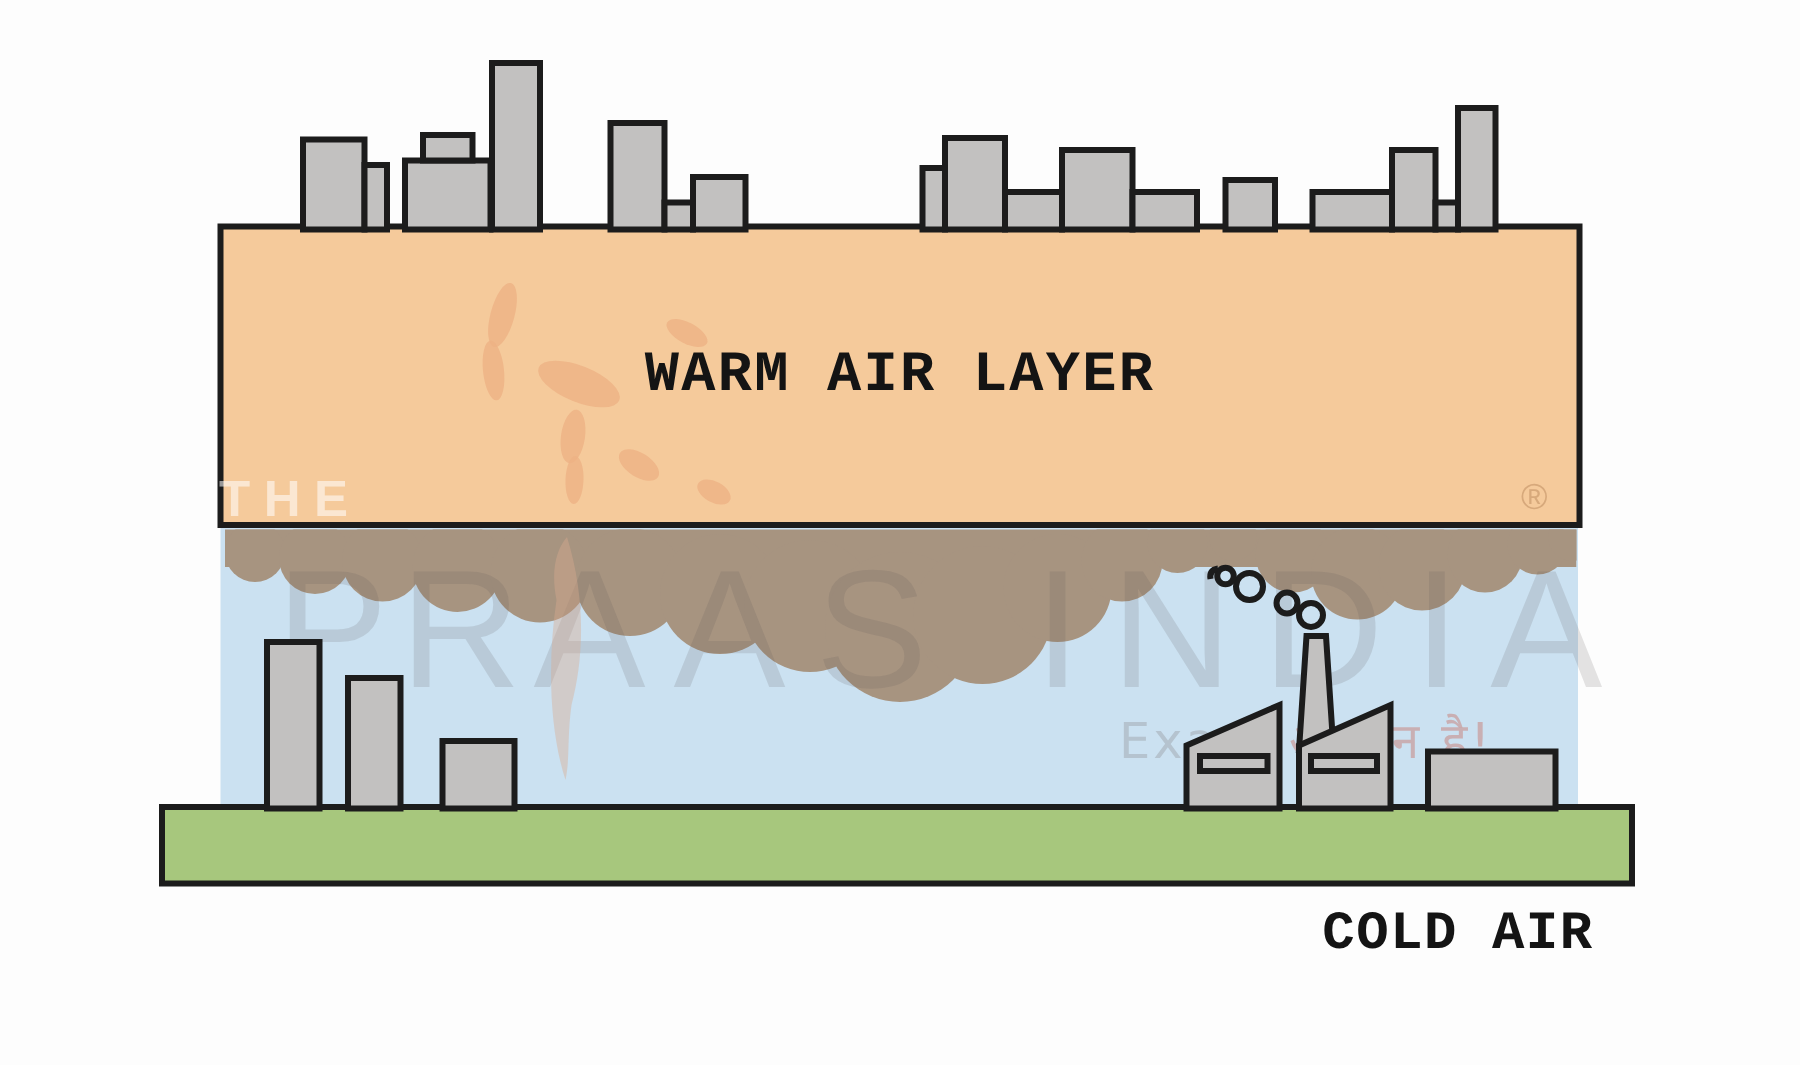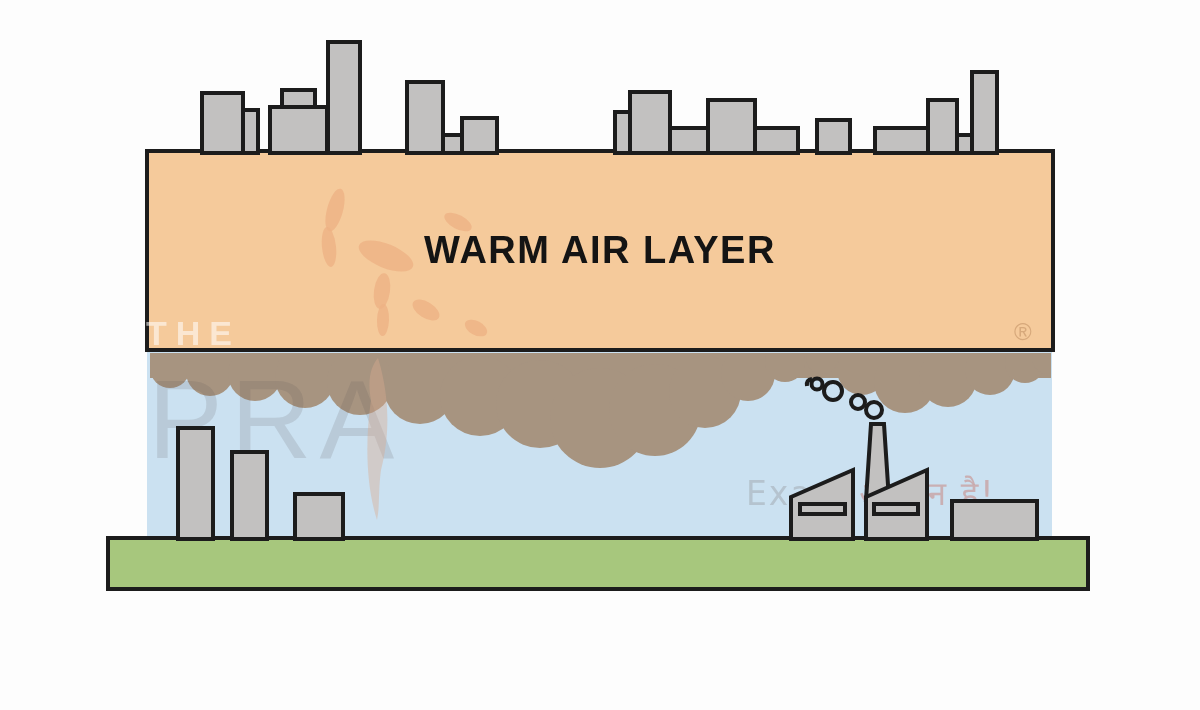--- a/index.html
+++ b/index.html
@@ -14,32 +14,32 @@
   svg.layer{position:absolute;left:0;top:0;width:1200px;height:710px;}
   #bg-layer{z-index:1;} .wm{z-index:2;} #fg-layer{z-index:3;} .label{z-index:4;}
 
   .outlined{stroke:var(--outline_black);stroke-width:4;}
   .bld{fill:var(--building_gray);}
   .cloud-part{fill:var(--smog_cloud);stroke:none;}
   .smoke{fill:none;stroke:var(--outline_black);stroke-width:4;}
   .petal{fill:var(--flame_orange);fill-opacity:.8;stroke:none;}
   .flame-tail{fill:#d9a98e;fill-opacity:.4;stroke:none;}
 
-  .label{position:absolute;font-weight:bold;color:var(--label_text);}
+  .label{position:absolute;font-weight:bold;color:var(--label_text);font-family:Liberation Mono, monospace;}
   .label.warm{left:147px;top:151px;width:906px;height:199px;
     display:flex;align-items:center;justify-content:center;
     font-size:38px;letter-spacing:1.5px;}
   .label.cold{left:872px;top:602px;width:200px;text-align:center;
     font-size:36px;letter-spacing:1px;}
 
   .wm{position:absolute;pointer-events:none;}
   .wm-the{left:146px;top:314px;font-size:34px;letter-spacing:9px;
     color:rgba(255,255,255,0.55);font-weight:700;}
   .wm-brand{top:364px;font-size:112px;line-height:1;font-weight:400;
-    color:rgba(95,90,85,0.16);}
+    color:rgba(95,90,85,0.16);padding-left:36px;}
   .wm-brand-left{left:148px;letter-spacing:8px;}
   .wm-brand-right{left:413px;letter-spacing:20px;}
   .wm-reg{left:1014px;top:318px;font-size:24px;color:rgba(185,135,92,0.5);}
   .wm-tagline{left:746px;top:470px;font-size:33px;letter-spacing:2px;
     color:rgba(150,155,160,0.42);font-family:"DejaVu Sans",sans-serif;}
   .wm-tagline .accent{color:rgba(200,115,105,0.45);}
   #flame-wm{left:0;top:0;width:1200px;height:710px;}
 </style>
 </head>
 <body>
@@ -90,20 +90,21 @@
       <ellipse class="petal" cx="458" cy="222" rx="15" ry="7" transform="rotate(28 458 222)"></ellipse>
       <ellipse class="petal" cx="382" cy="291" rx="8" ry="18" transform="rotate(8 382 291)"></ellipse>
       <ellipse class="petal" cx="426" cy="310" rx="15" ry="8" transform="rotate(32 426 310)"></ellipse>
       <ellipse class="petal" cx="476" cy="328" rx="12" ry="7" transform="rotate(28 476 328)"></ellipse>
       <ellipse class="petal" cx="383" cy="320" rx="6" ry="16" transform="rotate(2 383 320)"></ellipse>
     </g>
   </svg>
 
   <div class="wm wm-the">THE</div>
   <div class="wm wm-brand wm-brand-left">PRA</div>
+  <div class="wm wm-brand wm-brand-right">AS INDIA</div>
   <svg id="flame-wm" class="wm" viewBox="0 0 1200 710">
     <path class="flame-tail" d="M378,358 C391,400 389,440 381,470 C378,492 380,506 377,520
       C366,486 365,440 371,400 C367,380 371,366 378,358 Z"></path>
   </svg>
   <div class="wm wm-reg">®</div>
   <div class="wm wm-tagline"><span>Exam </span><span class="accent">आसान है!</span></div>
 
   <svg id="fg-layer" class="layer" viewBox="0 0 1200 710">
 
     <g class="outlined bld">
@@ -145,13 +146,14 @@
     <g>
       <circle class="smoke" cx="874" cy="410" r="8"></circle>
       <circle class="smoke" cx="858" cy="402" r="7"></circle>
       <circle class="smoke" cx="833" cy="391" r="9"></circle>
       <circle class="smoke" cx="817" cy="384" r="5.5"></circle>
       <path class="smoke" d="M812,379 q-6,1 -5,7"></path>
     </g>
   </svg>
 
   <div class="label warm">WARM AIR LAYER</div>
+  <div class="label cold">COLD AIR</div>
 </div>
 
 </body></html>

